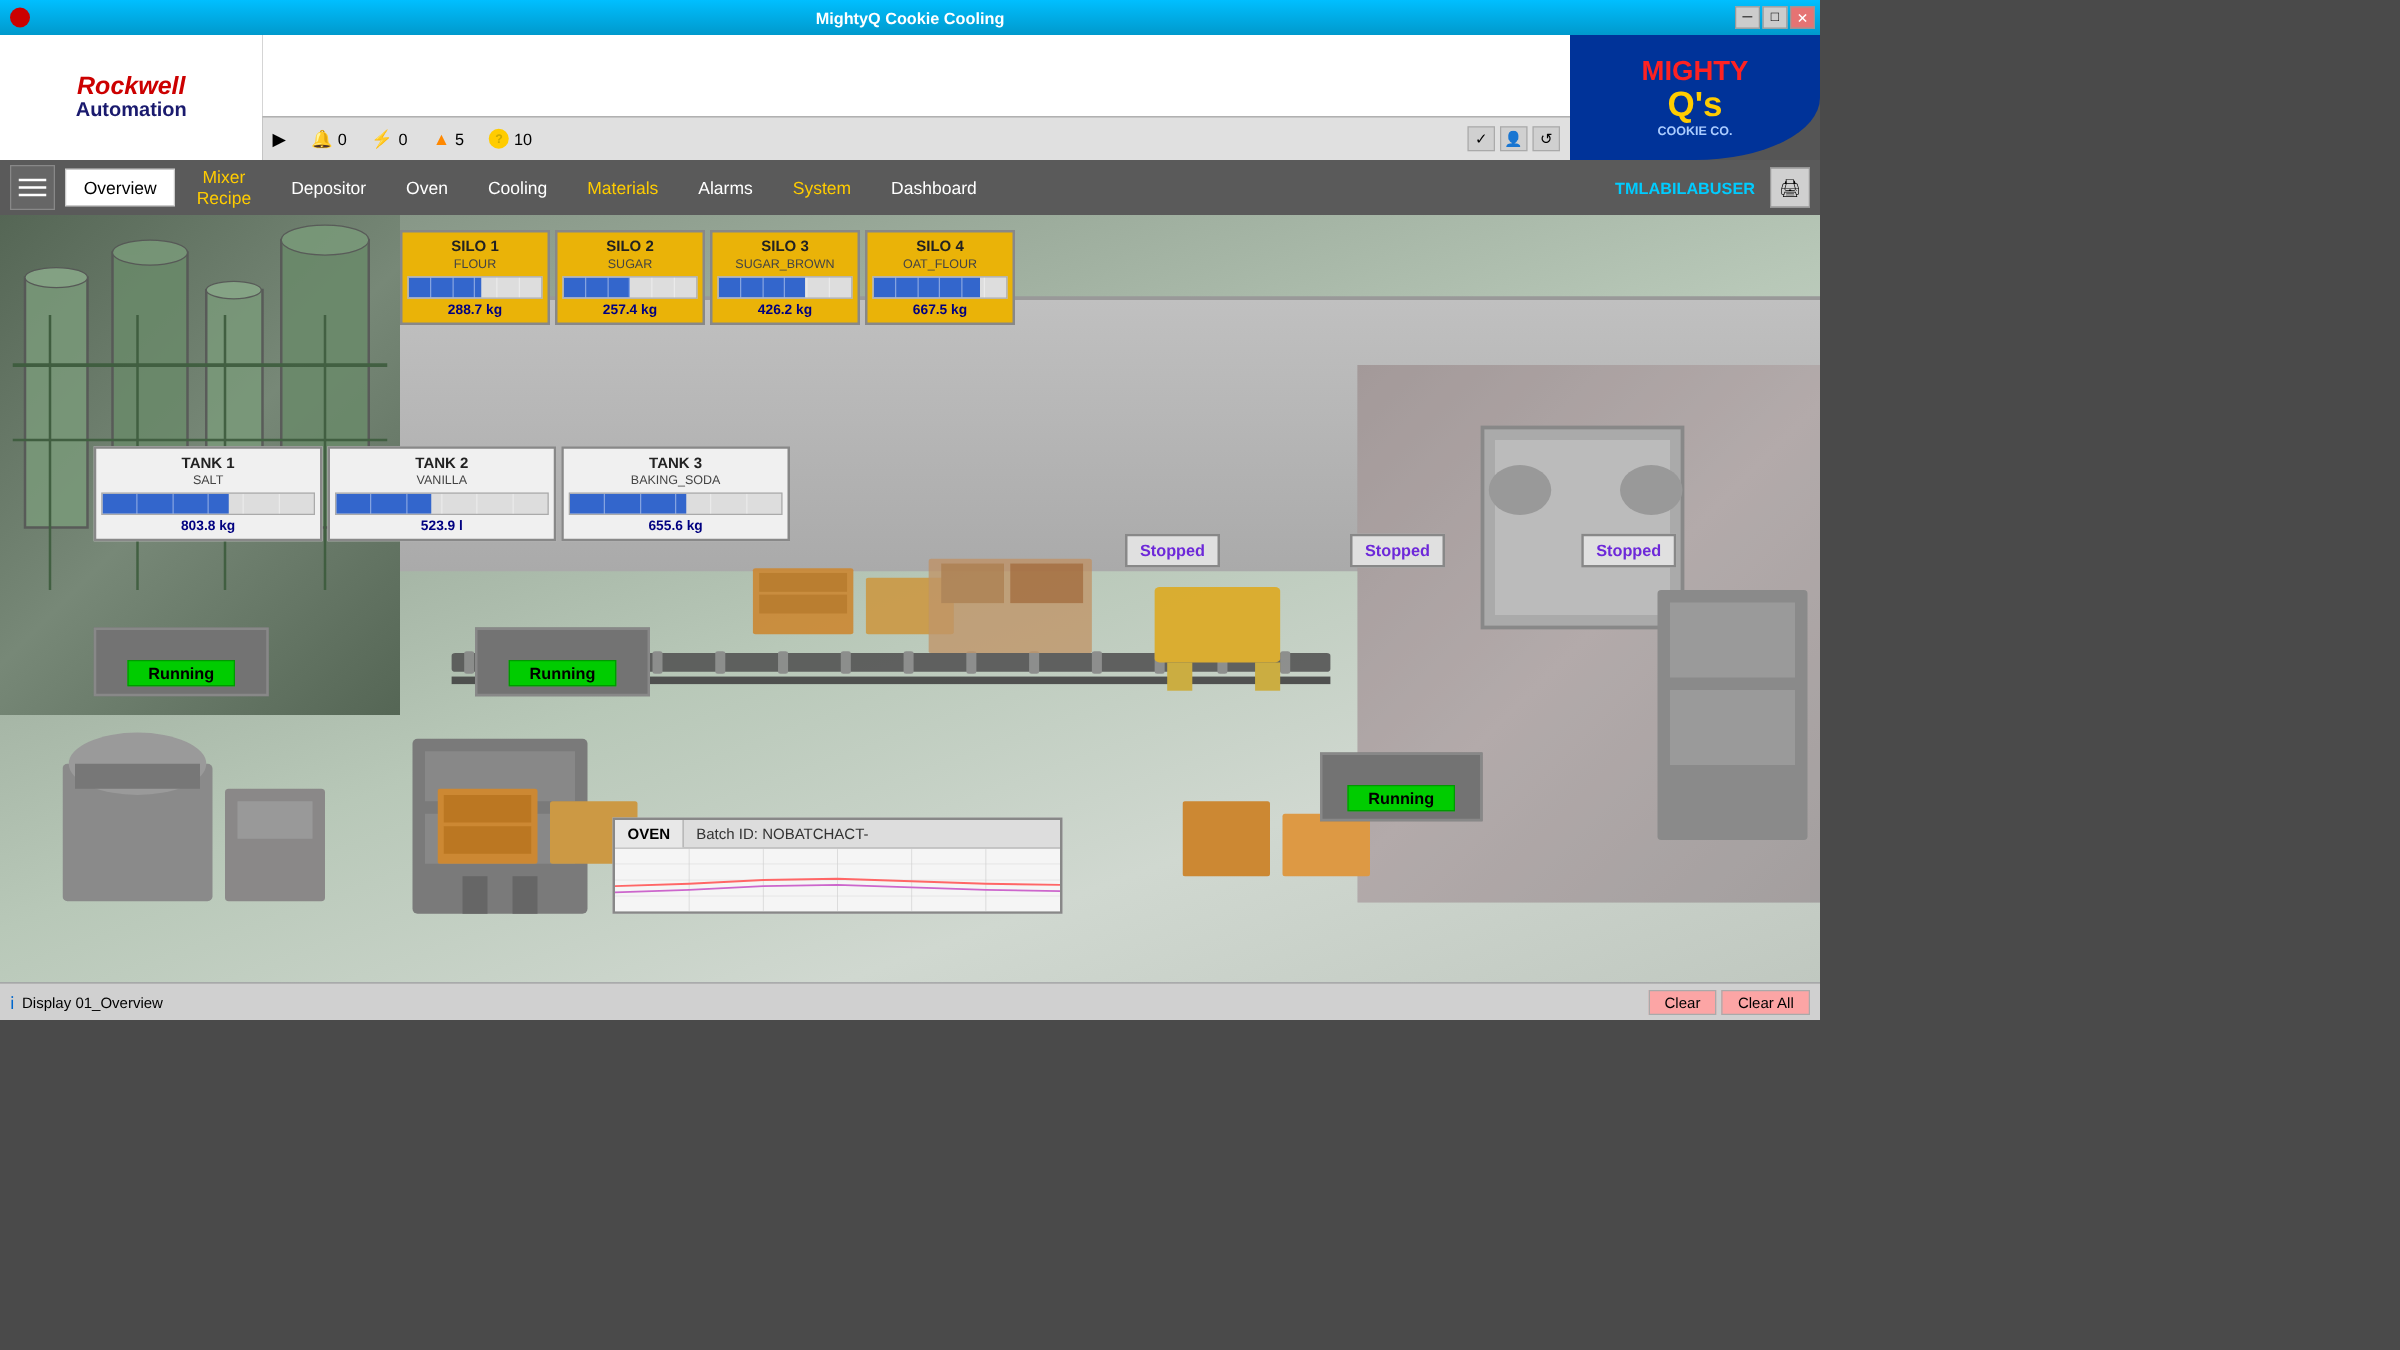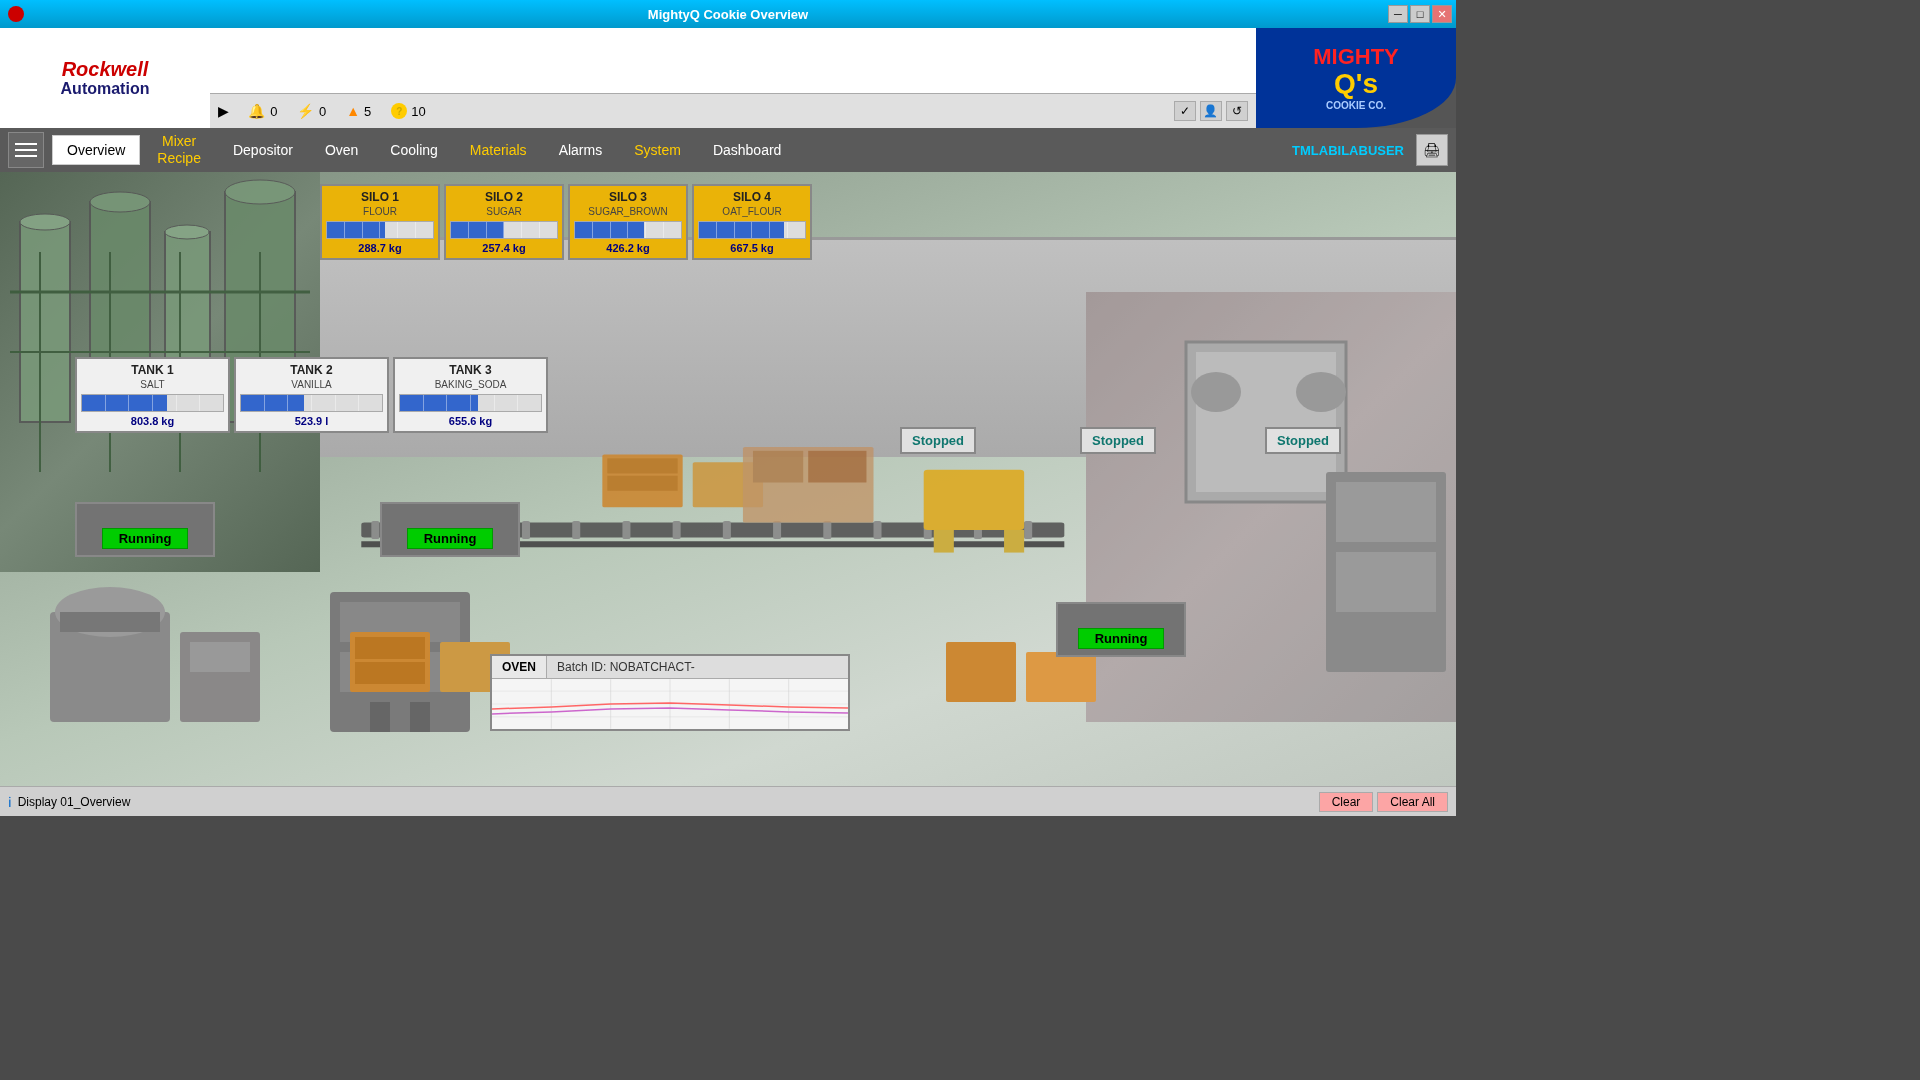--- a/index.html
+++ b/index.html
@@ -273,36 +273,36 @@
     
     .tanks-container {
       position: absolute;
       top: 185px;
       left: 75px;
       display: flex;
       gap: 4px;
       z-index: 10;
     }
     .tank-panel {
-      width: 155px;
+      width: 183px;
       background: #f0f0f0;
       border: 2px solid #888;
       padding: 4px;
       text-align: center;
     }
 
     
     .status-stopped {
       position: absolute;
       background: #e0e0e0;
       border: 2px solid #888;
       padding: 4px 10px;
       font-size: 13px;
       font-weight: bold;
-      color: #0f766e;
+      color: #6d28d9;
       z-index: 10;
     }
 
     
     .status-running-box {
       position: absolute;
       background: #737373;
       border: 2px solid #888;
       width: 140px;
       height: 55px;
@@ -390,21 +390,21 @@
       border: 1px solid #aaa;
       font-size: 12px;
       cursor: pointer;
     }
   </style>
 </head>
 <body>
 
 <div class="title-bar">
   <span class="title-bar-icon"></span>
-  <span class="title-bar-title">MightyQ Cookie Overview</span>
+  <span class="title-bar-title">MightyQ Cookie Cooling</span>
   <div class="title-bar-controls">
     <div class="title-btn">─</div>
     <div class="title-btn">□</div>
     <div class="title-btn close">✕</div>
   </div>
 </div>
 
 <div class="header">
   <div class="logo-area">
     <div class="logo-text">

